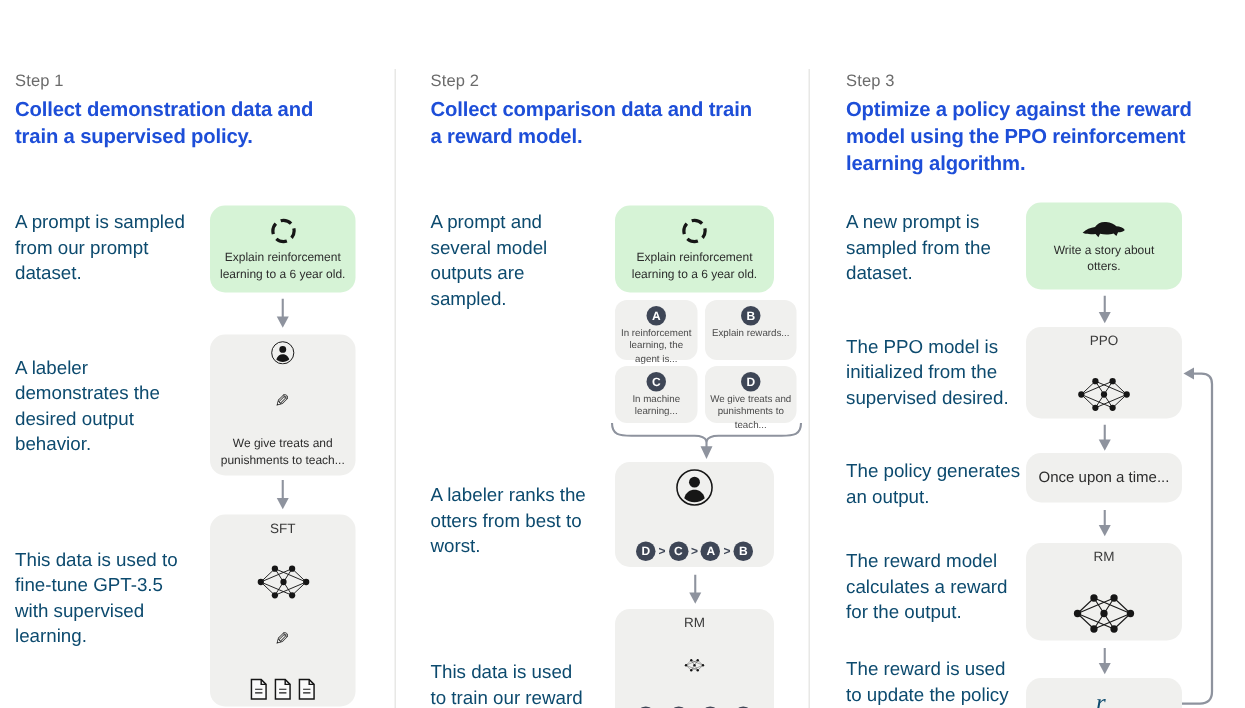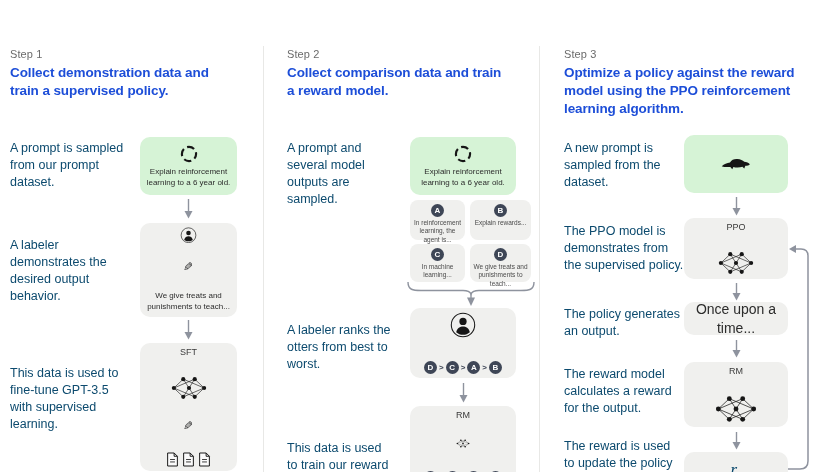--- a/index.html
+++ b/index.html
@@ -220,29 +220,30 @@
         <span class="letter-circle">B</span>
       </div>
     </div>
   </section>
 
   <section>
     <div class="step-label" style="left:564px;top:8px">Step 3</div>
     <div class="title" style="left:564px;top:24px;width:235px">Optimize a policy against the reward model using the PPO reinforcement learning algorithm.</div>
 
     <div class="side-label" style="left:564px;top:100px;width:102px">A new prompt is sampled from the dataset.</div>
-    <div class="side-label" style="left:564px;top:183px;width:122px">The PPO model is demonstrates from the supervised policy.</div>
+    <div class="side-label" style="left:564px;top:183px;width:122px">The PPO model is initialized from the supervised desired.</div>
     <div class="side-label" style="left:564px;top:266px;width:128px">The policy generates an output.</div>
     <div class="side-label" style="left:564px;top:326px;width:122px">The reward model calculates a reward for the output.</div>
     <div class="side-label" style="left:564px;top:398px;width:118px">The reward is used to update the policy using PPO.</div>
 
     <div class="box green" style="left:684px;top:95px;width:104px;height:58px">
       <svg class="shape" width="30" height="15" viewBox="0 0 40 18" style="margin-bottom:2px">
         <path d="M1 12.5 C4 9.5 8 8 12 7.5 C14 4 18 2.5 22 3 C26 3.3 29 4.8 31 6.8 C34 6.8 37 8 38.5 10 C37.5 11.5 35 12 32.5 12 L31 15.5 L28.5 13.2 C25 14.5 20 14.5 16.5 13.5 L15 16.5 L12.5 13.6 C8.5 13.9 4.5 14 1 12.5 Z" fill="currentColor"></path>
       </svg>
+      <div class="caption" style="width:80px">Write a story about otters.</div>
     </div>
 
     <svg class="v-arrow" style="left:731px;top:157px" width="11" height="19" viewBox="0 0 11 19">
       <line x1="5.5" y1="0" x2="5.5" y2="11.5" stroke="currentColor" stroke-width="1.4"></line>
         <path d="M1.5,11 L9.5,11 L5.5,18.5 Z" fill="currentColor"></path>
     </svg>
 
     <div class="box gray" style="left:684px;top:178px;width:104px;height:61px">
       <div class="box-label">PPO</div>
       <svg class="shape" width="52" height="36" viewBox="0 0 66 46">
@@ -271,21 +272,21 @@
         </g>
       </svg>
     </div>
 
     <svg class="v-arrow" style="left:731px;top:243px" width="11" height="18" viewBox="0 0 11 18">
       <line x1="5.5" y1="0" x2="5.5" y2="10.5" stroke="currentColor" stroke-width="1.4"></line>
         <path d="M1.5,10 L9.5,10 L5.5,17.5 Z" fill="currentColor"></path>
     </svg>
 
     <div class="box gray" style="left:684px;top:262px;width:104px;height:33px">
-      <div class="caption" style="font-size:14px">Once upon a time...</div>
+      <div class="caption" style="font-size:10px">Once upon a time...</div>
     </div>
 
     <svg class="v-arrow" style="left:731px;top:300px" width="11" height="18" viewBox="0 0 11 18">
       <line x1="5.5" y1="0" x2="5.5" y2="10.5" stroke="currentColor" stroke-width="1.4"></line>
         <path d="M1.5,10 L9.5,10 L5.5,17.5 Z" fill="currentColor"></path>
     </svg>
 
     <div class="box gray" style="left:684px;top:322px;width:104px;height:65px">
       <div class="box-label">RM</div>
       <svg class="shape" width="52" height="36" viewBox="0 0 66 46">

